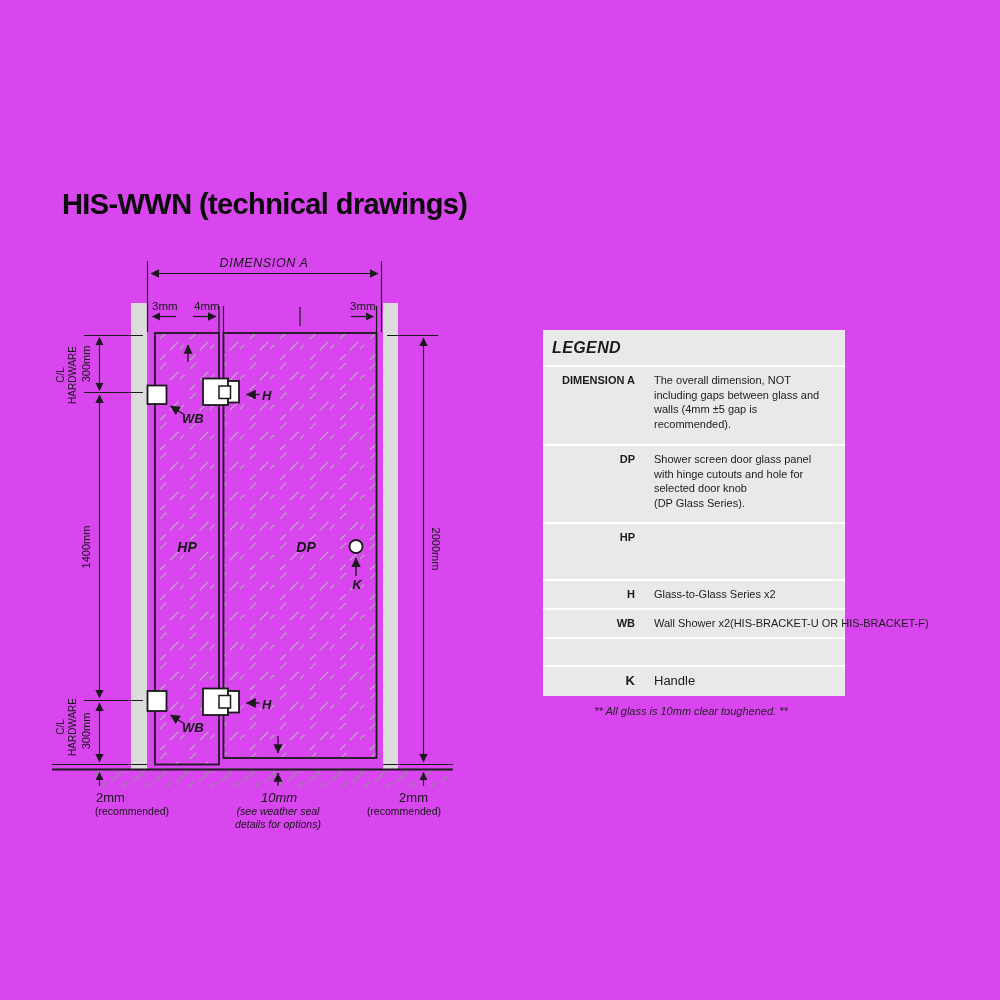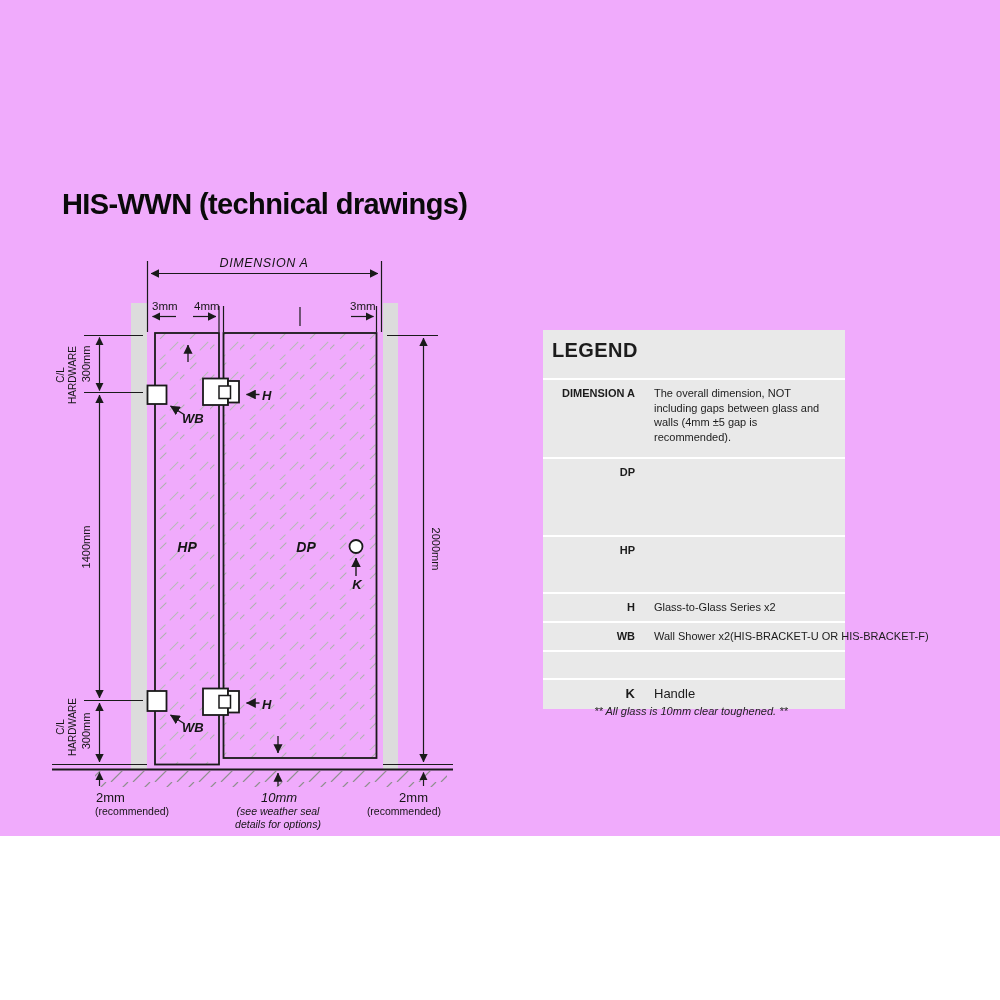--- a/index.html
+++ b/index.html
@@ -1,17 +1,17 @@
 <!DOCTYPE html>
 <html><head>
 <meta charset="utf-8">
 <style>
   * { margin:0; padding:0; box-sizing:border-box; }
   body { background:#fff; font-family:"Liberation Sans", sans-serif; }
-  #canvas { position:relative; width:1000px; height:836px; background:#f0abfc; overflow:hidden; }
+  #canvas { position:relative; width:1000px; height:1000px; background:#d946ef; overflow:hidden; }
 
   .page-title {
     position:absolute; left:62px; top:188px;
     font-size:29px; font-weight:bold; letter-spacing:-0.6px; color:#0a0a0a;
     white-space:nowrap;
   }
 
   svg.drawing { position:absolute; left:0; top:0; }
   svg.drawing text { font-family:"Liberation Sans", sans-serif; fill:#151515; }
   .t-dim   { font-size:11.5px; }
@@ -23,21 +23,21 @@
   .t-gapbig{ font-size:13px; }
   .t-gapit { font-size:13px; font-style:italic; }
   .t-note  { font-size:10.5px; }
   .t-noteit{ font-size:10.5px; font-style:italic; }
 
   .legend {
     position:absolute; left:543px; top:330px; width:302px;
     background:#e9e9e9; color:#1c1c1c;
   }
   .legend-heading {
-    padding:9px 0 16px 9px; font-size:20px; font-weight:bold; letter-spacing:0.4px;
+    padding:9px 0 8px 9px; font-size:16px; font-weight:bold; letter-spacing:0.4px;font-style:italic;
   }
   .lrow { display:flex; border-top:2px solid #ffffff; padding:6px 0 0 9px; }
   .lrow:nth-of-type(2) { min-height:79px; }
   .lrow:nth-of-type(3) { min-height:78px; }
   .lrow:nth-of-type(4) { min-height:57px; }
   .lrow:nth-of-type(5) { min-height:29px; }
   .lrow:nth-of-type(6) { min-height:29px; }
   .lrow:nth-of-type(7) { min-height:28px; }
   .lrow:nth-of-type(8) { min-height:31px; }
   .lterm { width:83px; text-align:right; font-weight:bold; font-size:11px; line-height:14px; flex:none; }
@@ -176,20 +176,22 @@
 
   <div class="legend">
     <div class="legend-heading">LEGEND</div>
 
     <div class="lrow">
       <div class="lterm">DIMENSION A</div>
       <div class="ldesc">The overall dimension, NOT including gaps between glass and walls (4mm ±5 gap is recommended).</div>
     </div>
     <div class="lrow">
       <div class="lterm">DP</div>
+      <div class="ldesc">Shower screen door glass panel with hinge cutouts and hole for selected door knob
+(DP Glass Series).</div>
     </div>
     <div class="lrow">
       <div class="lterm">HP</div>
     </div>
     <div class="lrow">
       <div class="lterm">H</div>
       <div class="ldesc">Glass-to-Glass Series x2</div>
     </div>
     <div class="lrow">
       <div class="lterm">WB</div>

